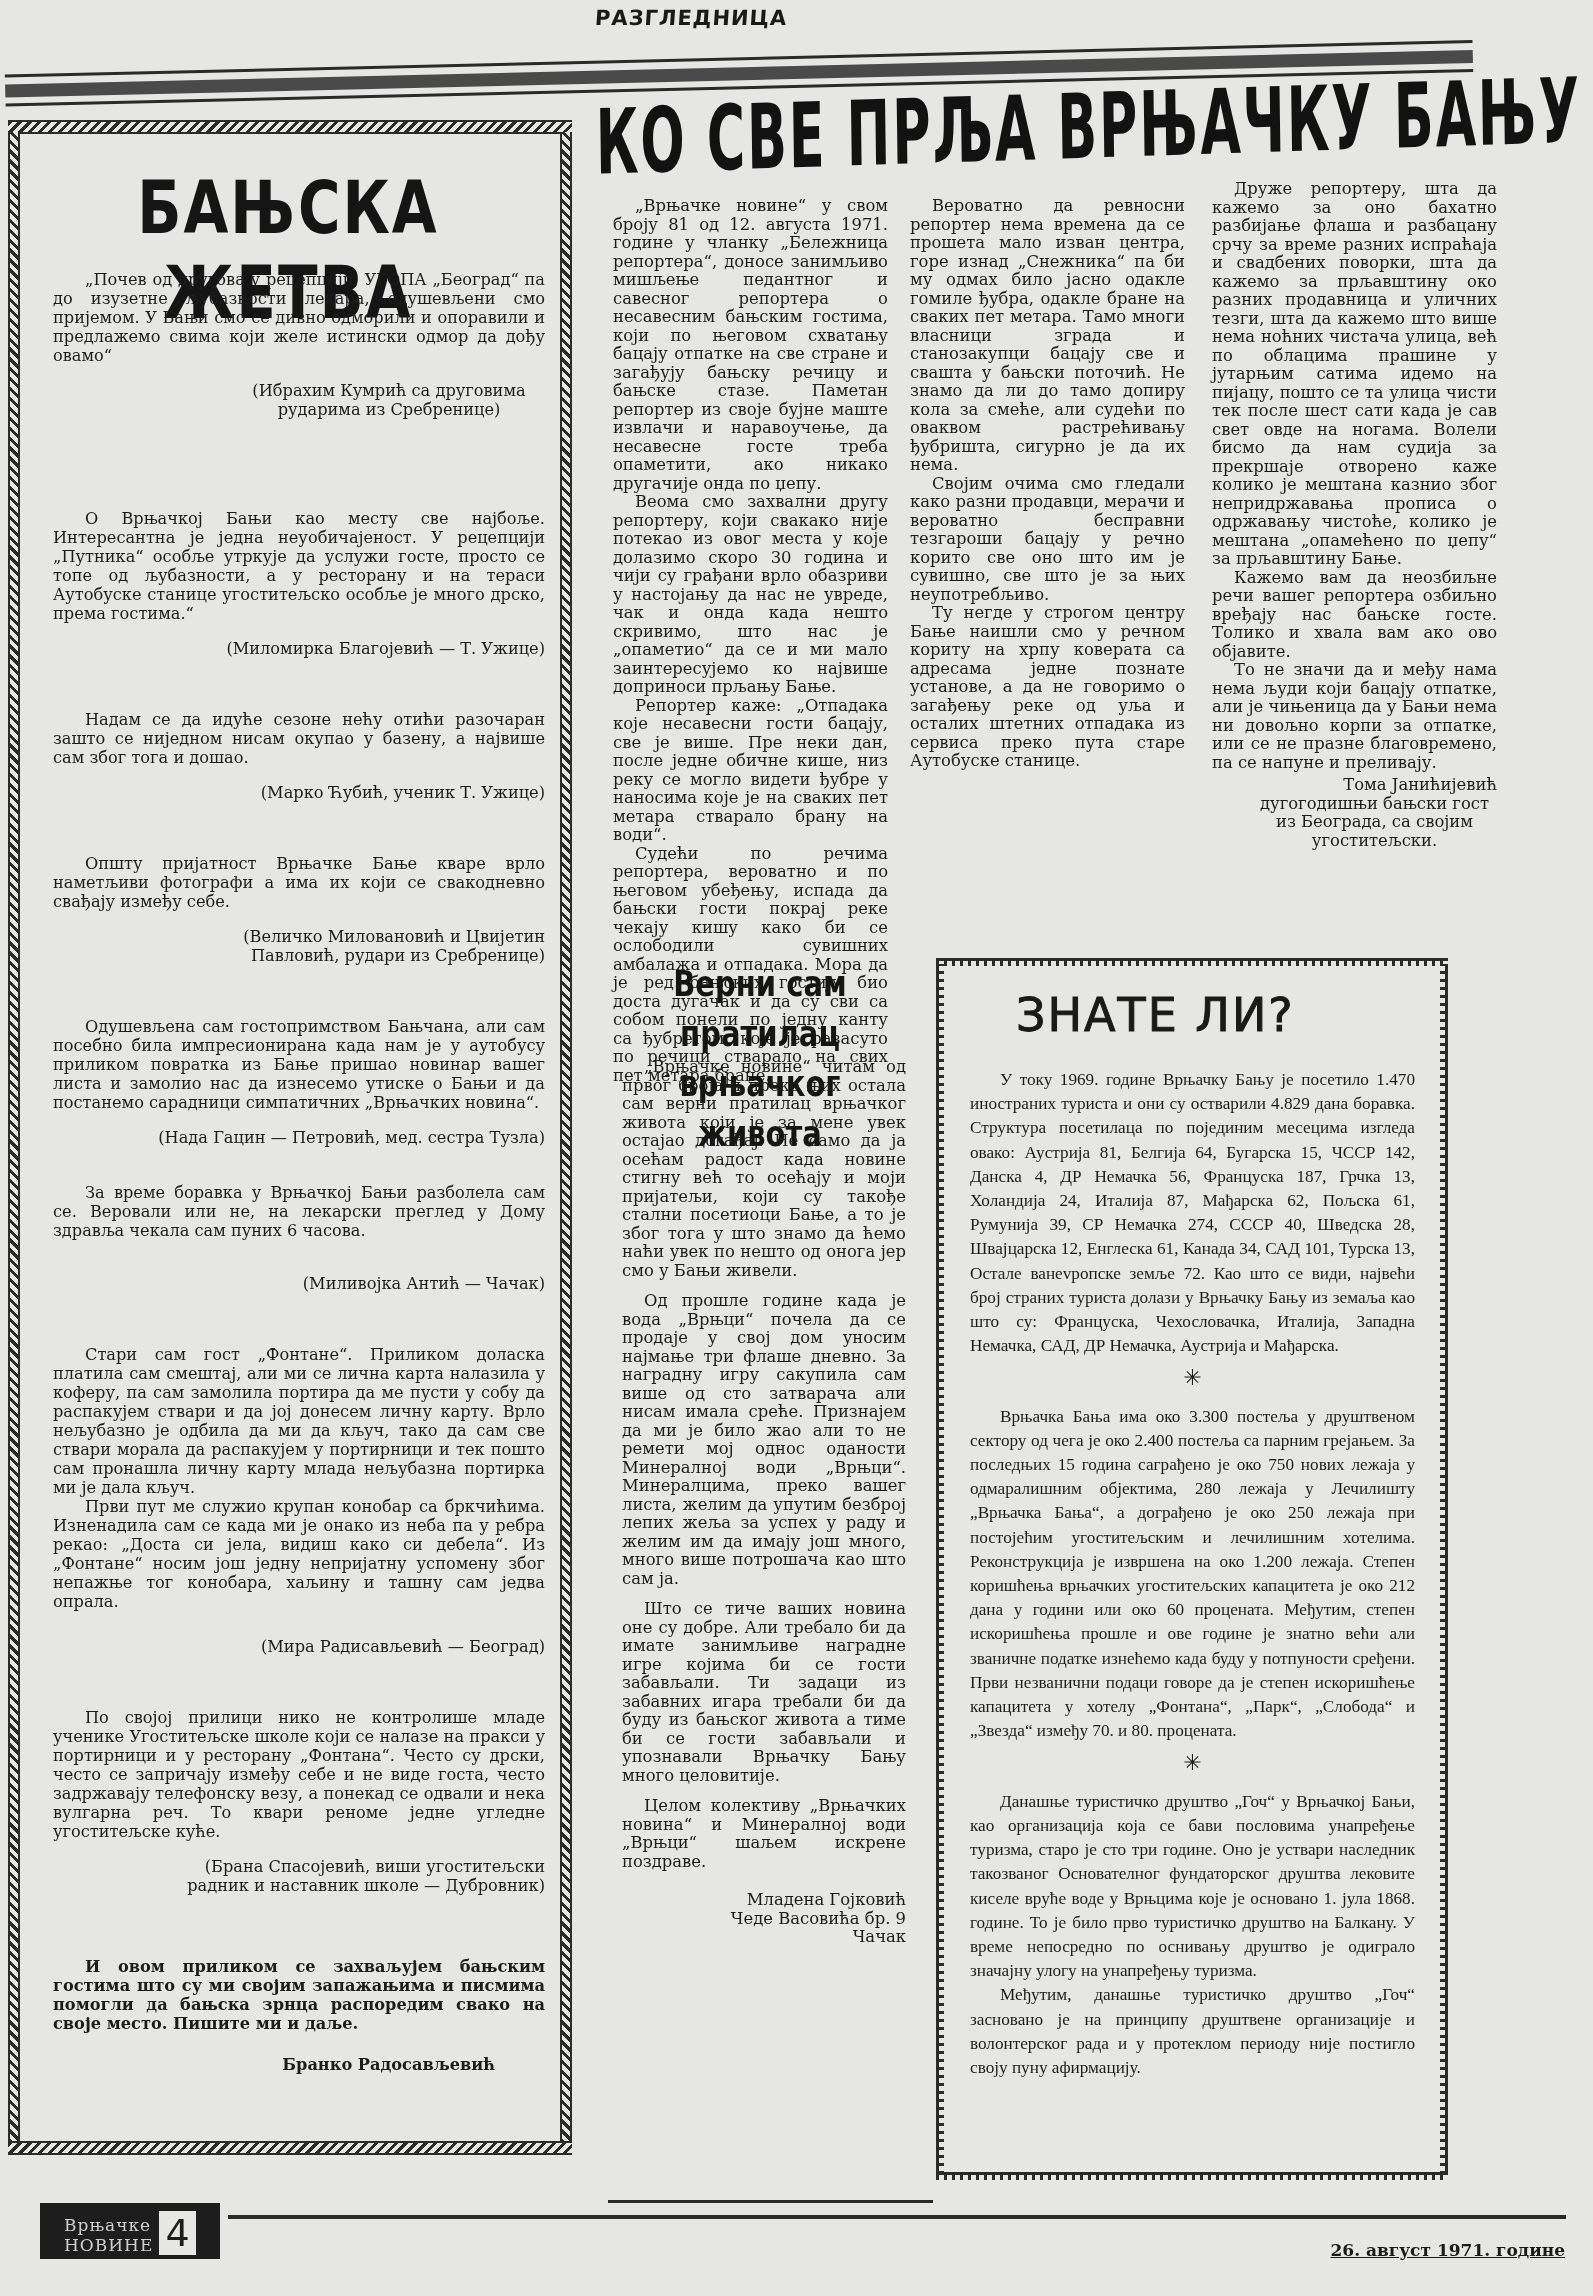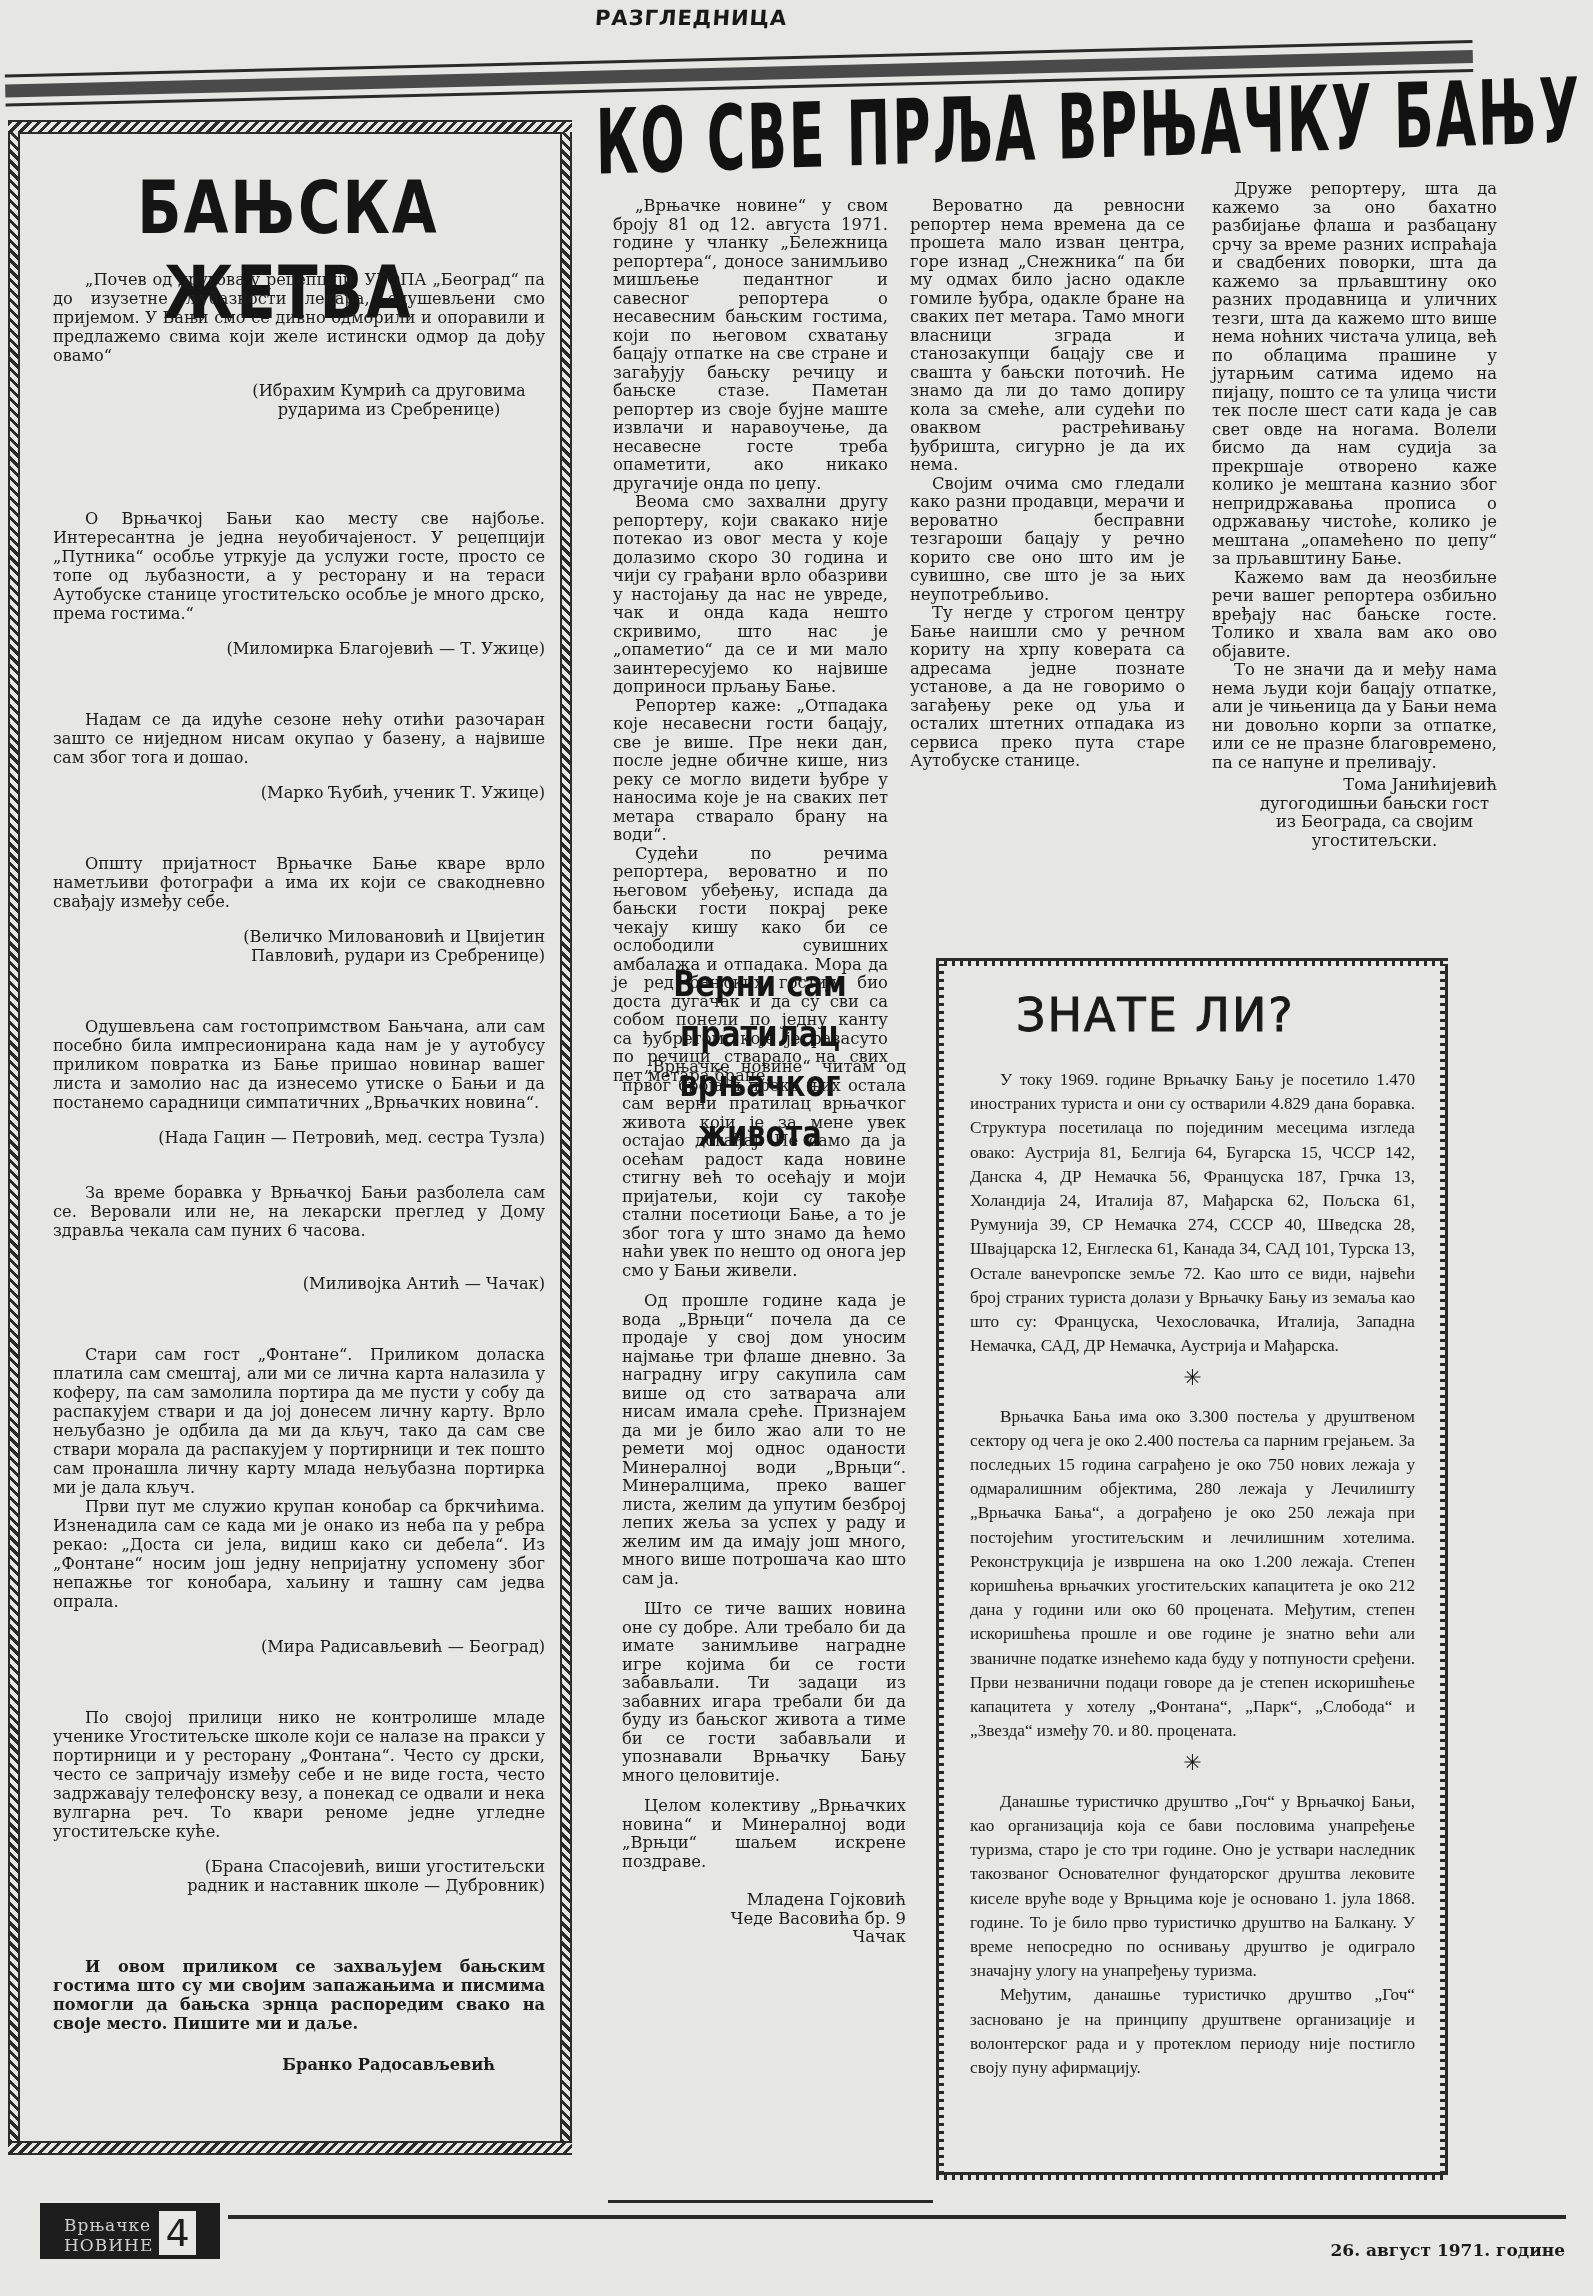--- a/index.html
+++ b/index.html
@@ -137,21 +137,21 @@
   }
   .footer-logo .num {
     background: #e6e6e4; color: #1d1d1d; width: 52px; height: 44px; margin-left: 6px;
     font-family: "DejaVu Sans", sans-serif; font-size: 38px; line-height: 44px; text-align: center;
   }
   .footer-rule {
     position: absolute; left: 228px; top: 2215px; width: 1338px; height: 4px; background: #2a2a2a;
   }
   .footer-date {
     position: absolute; right: 28px; top: 2240px;
-    font-weight: 700; font-size: 17px; color: #1a1a1a;
+    font-weight: 700; font-size: 17px; color: #1a1a1a; text-decoration: underline;
   }
 </style>
 </head>
 <body>
 
 <div class="page">
 
   <div class="section-label">РАЗГЛЕДНИЦА</div>
   <div class="top-rule">
     <div class="thin1"></div>

